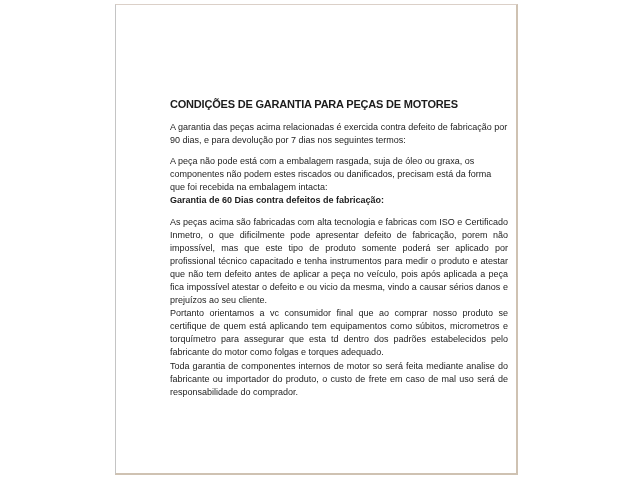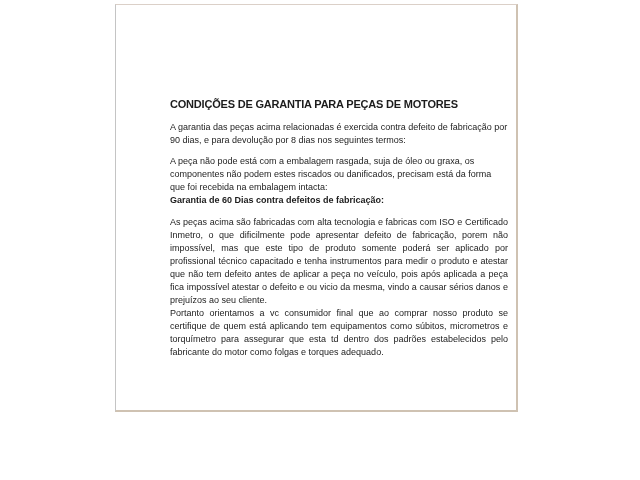--- a/index.html
+++ b/index.html
@@ -9,21 +9,21 @@
     height: 480px;
     background: #ffffff;
     overflow: hidden;
     font-family: "Liberation Sans", sans-serif;
   }
   .page {
     position: absolute;
     left: 115px;
     top: 4px;
     width: 403px;
-    height: 408px;
+    height: 471px;
     background: #ffffff;
     border-left: 1px solid var(--border-gray, #c4c4c4);
     border-top: 1px solid var(--border-beige-light, #dbd0c8);
     border-right: 2px solid var(--border-beige, #cfc2b2);
     border-bottom: 2px solid var(--border-beige, #cfc2b2);
     box-sizing: border-box;
     text-decoration: underline;
   }
   .content {
     position: absolute;
@@ -55,26 +55,27 @@
 </style>
 </head>
 <body>
 
 <div class="page">
   <div class="content">
 
     <h1 class="doc-title">CONDIÇÕES DE GARANTIA PARA PEÇAS DE MOTORES</h1>
 
 
-    <p class="p-warranty">A garantia das peças acima relacionadas é exercida contra defeito de fabricação por 90 dias, e para devolução por 8 dias nos seguintes termos:</p>
+    <p class="p-warranty">A garantia das peças acima relacionadas é exercida contra defeito de fabricação por 90 dias, e para devolução por 7 dias nos seguintes termos:</p>
 
 
     <p class="p-devolucao">A peça não pode está com a embalagem rasgada, suja de óleo ou graxa, os componentes não podem estes riscados ou danificados, precisam está da forma que foi recebida na embalagem intacta:</p>
 
     <p class="h-bold h-garantia">Garantia de 60 Dias contra defeitos de fabricação:</p>
 
     <p class="just">As peças acima são fabricadas com alta tecnologia e fabricas com ISO e Certificado Inmetro, o que dificilmente pode apresentar defeito de fabricação, porem não impossível, mas que este tipo de produto somente poderá ser aplicado por profissional técnico capacitado e tenha instrumentos para medir o produto e atestar que não tem defeito antes de aplicar a peça no veículo, pois após aplicada a peça fica impossível atestar o defeito e ou vicio da mesma, vindo a causar sérios danos e prejuízos ao seu cliente.</p>
 
     <p class="just p-garantia2">Portanto orientamos a vc consumidor final que ao comprar nosso produto se certifique de quem está aplicando tem equipamentos como súbitos, micrometros e torquímetro para assegurar que esta td dentro dos padrões estabelecidos pelo fabricante do motor como folgas e torques adequado.</p>
 
+    <p class="just">Toda garantia de componentes internos de motor so será feita mediante analise do fabricante ou importador do produto, o custo de frete em caso de mal uso será de responsabilidade do comprador.</p>
 
   </div>
 </div>
 
 </body></html>

